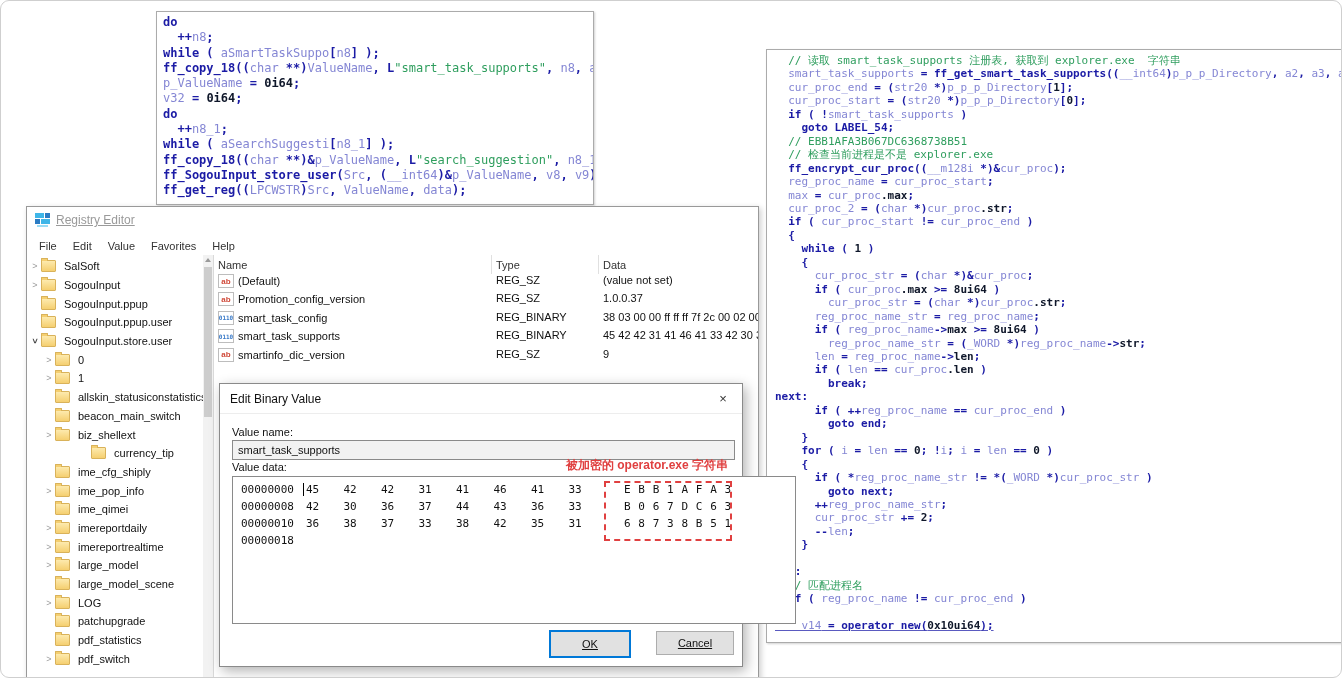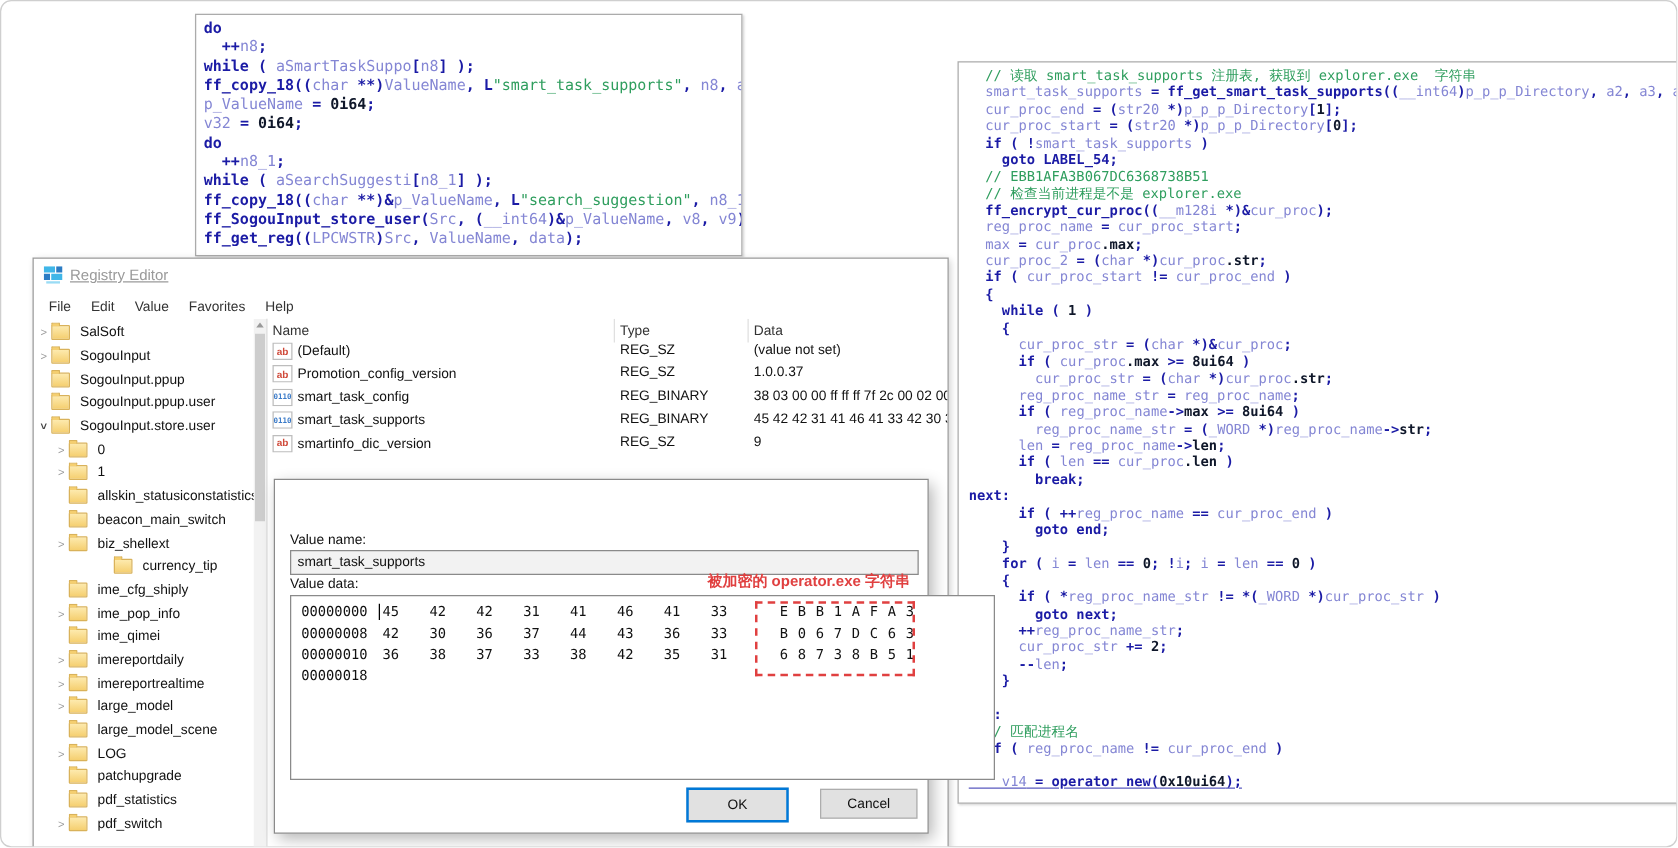--- a/index.html
+++ b/index.html
@@ -57,21 +57,21 @@
   .hex-row{display:flex;height:17px;align-items:center;color:#111;}
   .hex-off{width:62px;flex:0 0 auto;}
   .caret{width:1px;height:13px;background:#000;margin-right:2px;flex:0 0 auto;}
   .caret-spacer{width:3px;flex:0 0 auto;}
   .hex-bytes{width:300px;display:flex;flex:0 0 auto;}
   .hb{width:37.5px;}
   .hex-ascii{display:flex;margin-left:14px;}
   .ha{width:14.4px;text-align:center;}
   .redbox{position:absolute;left:371px;top:4px;width:124px;height:56px;border:2px dashed #e04040;pointer-events:none;}
   .dlg-buttons{position:absolute;right:8px;bottom:9px;display:flex;gap:26px;}
-  .btn{width:76px;height:22px;background:#e1e1e1;border:1px solid #adadad;font-size:11px;color:#111;display:flex;align-items:center;justify-content:center;font-family:"Liberation Sans",sans-serif;}
+  .btn{width:76px;height:22px;background:#e1e1e1;border:1px solid #adadad;font-size:11px;color:#111;display:flex;align-items:center;justify-content:center;font-family:"Liberation Sans",sans-serif;text-decoration:underline;}
   .btn.focused{border:2px solid #0078d7;width:78px;height:24px;margin:-1px;}
 </style>
 </head>
 <body>
 
 <div class="canvas">
 
   <div class="code-panel code-top" id="code-top"><div class="cl"><span class="c-k">do</span></div><div class="cl"><span class="c-k">  ++</span><span class="c-v">n8</span><span class="c-k">;</span></div><div class="cl"><span class="c-k">while ( </span><span class="c-v">aSmartTaskSuppo</span><span class="c-k">[</span><span class="c-v">n8</span><span class="c-k">] );</span></div><div class="cl"><span class="c-k">ff_copy_18((</span><span class="c-v">char</span><span class="c-k"> **)</span><span class="c-v">ValueName</span><span class="c-k">, L</span><span class="c-s">"smart_task_supports"</span><span class="c-k">, </span><span class="c-v">n8</span><span class="c-k">, </span><span class="c-v">a4</span></div><div class="cl"><span class="c-v">p_ValueName</span><span class="c-k"> = </span><span class="c-b">0i64</span><span class="c-k">;</span></div><div class="cl"><span class="c-v">v32</span><span class="c-k"> = </span><span class="c-b">0i64</span><span class="c-k">;</span></div><div class="cl"><span class="c-k">do</span></div><div class="cl"><span class="c-k">  ++</span><span class="c-v">n8_1</span><span class="c-k">;</span></div><div class="cl"><span class="c-k">while ( </span><span class="c-v">aSearchSuggesti</span><span class="c-k">[</span><span class="c-v">n8_1</span><span class="c-k">] );</span></div><div class="cl"><span class="c-k">ff_copy_18((</span><span class="c-v">char</span><span class="c-k"> **)&amp;</span><span class="c-v">p_ValueName</span><span class="c-k">, L</span><span class="c-s">"search_suggestion"</span><span class="c-k">, </span><span class="c-v">n8_1</span></div><div class="cl"><span class="c-k">ff_SogouInput_store_user(</span><span class="c-v">Src</span><span class="c-k">, (</span><span class="c-v">__int64</span><span class="c-k">)&amp;</span><span class="c-v">p_ValueName</span><span class="c-k">, </span><span class="c-v">v8</span><span class="c-k">, </span><span class="c-v">v9</span><span class="c-k">);</span></div><div class="cl"><span class="c-k">ff_get_reg((</span><span class="c-v">LPCWSTR</span><span class="c-k">)</span><span class="c-v">Src</span><span class="c-k">, </span><span class="c-v">ValueName</span><span class="c-k">, </span><span class="c-v">data</span><span class="c-k">);</span></div></div>
 
   <div class="code-panel code-right" id="code-right"><div class="cl"><span class="c-s">  // 读取 smart_task_supports 注册表, 获取到 explorer.exe  字符串</span></div><div class="cl"><span class="c-v">  smart_task_supports</span><span class="c-k"> = ff_get_smart_task_supports((</span><span class="c-v">__int64</span><span class="c-k">)</span><span class="c-v">p_p_p_Directory</span><span class="c-k">, </span><span class="c-v">a2</span><span class="c-k">, </span><span class="c-v">a3</span><span class="c-k">, </span><span class="c-v">a4</span></div><div class="cl"><span class="c-v">  cur_proc_end</span><span class="c-k"> = (</span><span class="c-v">str20</span><span class="c-k"> *)</span><span class="c-v">p_p_p_Directory</span><span class="c-k">[</span><span class="c-b">1</span><span class="c-k">];</span></div><div class="cl"><span class="c-v">  cur_proc_start</span><span class="c-k"> = (</span><span class="c-v">str20</span><span class="c-k"> *)</span><span class="c-v">p_p_p_Directory</span><span class="c-k">[</span><span class="c-b">0</span><span class="c-k">];</span></div><div class="cl"><span class="c-k">  if ( !</span><span class="c-v">smart_task_supports</span><span class="c-k"> )</span></div><div class="cl"><span class="c-k">    goto LABEL_54;</span></div><div class="cl"><span class="c-s">  // EBB1AFA3B067DC6368738B51</span></div><div class="cl"><span class="c-s">  // 检查当前进程是不是 explorer.exe</span></div><div class="cl"><span class="c-k">  ff_encrypt_cur_proc((</span><span class="c-v">__m128i</span><span class="c-k"> *)&amp;</span><span class="c-v">cur_proc</span><span class="c-k">);</span></div><div class="cl"><span class="c-v">  reg_proc_name</span><span class="c-k"> = </span><span class="c-v">cur_proc_start</span><span class="c-k">;</span></div><div class="cl"><span class="c-v">  max</span><span class="c-k"> = </span><span class="c-v">cur_proc</span><span class="c-b">.max</span><span class="c-k">;</span></div><div class="cl"><span class="c-v">  cur_proc_2</span><span class="c-k"> = (</span><span class="c-v">char</span><span class="c-k"> *)</span><span class="c-v">cur_proc</span><span class="c-b">.str</span><span class="c-k">;</span></div><div class="cl"><span class="c-k">  if ( </span><span class="c-v">cur_proc_start</span><span class="c-k"> != </span><span class="c-v">cur_proc_end</span><span class="c-k"> )</span></div><div class="cl"><span class="c-k">  {</span></div><div class="cl"><span class="c-k">    while ( </span><span class="c-b">1</span><span class="c-k"> )</span></div><div class="cl"><span class="c-k">    {</span></div><div class="cl"><span class="c-v">      cur_proc_str</span><span class="c-k"> = (</span><span class="c-v">char</span><span class="c-k"> *)&amp;</span><span class="c-v">cur_proc</span><span class="c-k">;</span></div><div class="cl"><span class="c-k">      if ( </span><span class="c-v">cur_proc</span><span class="c-b">.max</span><span class="c-k"> &gt;= </span><span class="c-b">8ui64</span><span class="c-k"> )</span></div><div class="cl"><span class="c-v">        cur_proc_str</span><span class="c-k"> = (</span><span class="c-v">char</span><span class="c-k"> *)</span><span class="c-v">cur_proc</span><span class="c-b">.str</span><span class="c-k">;</span></div><div class="cl"><span class="c-v">      reg_proc_name_str</span><span class="c-k"> = </span><span class="c-v">reg_proc_name</span><span class="c-k">;</span></div><div class="cl"><span class="c-k">      if ( </span><span class="c-v">reg_proc_name</span><span class="c-k">-&gt;</span><span class="c-b">max</span><span class="c-k"> &gt;= </span><span class="c-b">8ui64</span><span class="c-k"> )</span></div><div class="cl"><span class="c-v">        reg_proc_name_str</span><span class="c-k"> = (</span><span class="c-v">_WORD</span><span class="c-k"> *)</span><span class="c-v">reg_proc_name</span><span class="c-k">-&gt;</span><span class="c-b">str</span><span class="c-k">;</span></div><div class="cl"><span class="c-v">      len</span><span class="c-k"> = </span><span class="c-v">reg_proc_name</span><span class="c-k">-&gt;</span><span class="c-b">len</span><span class="c-k">;</span></div><div class="cl"><span class="c-k">      if ( </span><span class="c-v">len</span><span class="c-k"> == </span><span class="c-v">cur_proc</span><span class="c-b">.len</span><span class="c-k"> )</span></div><div class="cl"><span class="c-k">        break;</span></div><div class="cl"><span class="c-k">next:</span></div><div class="cl"><span class="c-k">      if ( ++</span><span class="c-v">reg_proc_name</span><span class="c-k"> == </span><span class="c-v">cur_proc_end</span><span class="c-k"> )</span></div><div class="cl"><span class="c-k">        goto end;</span></div><div class="cl"><span class="c-k">    }</span></div><div class="cl"><span class="c-k">    for ( </span><span class="c-v">i</span><span class="c-k"> = </span><span class="c-v">len</span><span class="c-k"> == </span><span class="c-b">0</span><span class="c-k">; !</span><span class="c-v">i</span><span class="c-k">; </span><span class="c-v">i</span><span class="c-k"> = </span><span class="c-v">len</span><span class="c-k"> == </span><span class="c-b">0</span><span class="c-k"> )</span></div><div class="cl"><span class="c-k">    {</span></div><div class="cl"><span class="c-k">      if ( *</span><span class="c-v">reg_proc_name_str</span><span class="c-k"> != *(</span><span class="c-v">_WORD</span><span class="c-k"> *)</span><span class="c-v">cur_proc_str</span><span class="c-k"> )</span></div><div class="cl"><span class="c-k">        goto next;</span></div><div class="cl"><span class="c-k">      ++</span><span class="c-v">reg_proc_name_str</span><span class="c-k">;</span></div><div class="cl"><span class="c-v">      cur_proc_str</span><span class="c-k"> += </span><span class="c-b">2</span><span class="c-k">;</span></div><div class="cl"><span class="c-k">      --</span><span class="c-v">len</span><span class="c-k">;</span></div><div class="cl"><span class="c-k">    }</span></div><div class="cl"><span class="c-k">  }</span></div><div class="cl"><span class="c-k">end:</span></div><div class="cl"><span class="c-s">  // 匹配进程名</span></div><div class="cl"><span class="c-k">  if ( </span><span class="c-v">reg_proc_name</span><span class="c-k"> != </span><span class="c-v">cur_proc_end</span><span class="c-k"> )</span></div><div class="cl"><span class="c-k">  {</span></div><div class="cl uline"><span class="c-v">    v14</span><span class="c-k"> = operator new(</span><span class="c-b">0x10ui64</span><span class="c-k">);</span></div></div>
@@ -258,20 +258,24 @@
               </div>
               <div class="vc-type">REG_SZ</div>
               <div class="vc-data">9</div>
             </div>
           </div>
       </div>
     </div>
   </div>
 
   <div class="dialog">
+    <div class="dlg-title">
+      <span class="dlg-title-text">Edit Binary Value</span>
+      <span class="dlg-close">×</span>
+    </div>
     <div class="dlg-label lbl-name">Value name:</div>
     <div class="vn-input">smart_task_supports</div>
     <div class="dlg-label lbl-data">Value data:</div>
     <div class="annotation">被加密的 operator.exe 字符串</div>
     <div class="hexbox" id="hexbox">
 
     <div class="hex-row">
           <span class="hex-off">00000000</span>
           <span class="caret"></span>
           <span class="hex-bytes">

